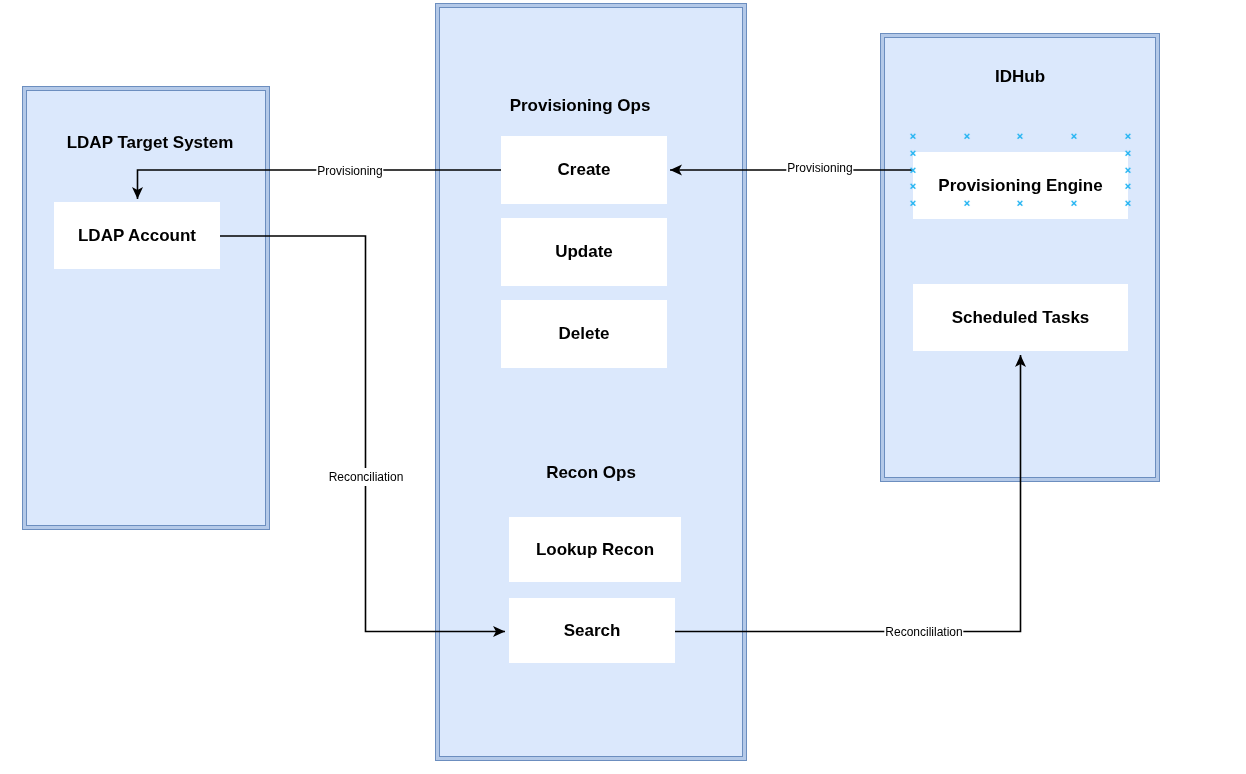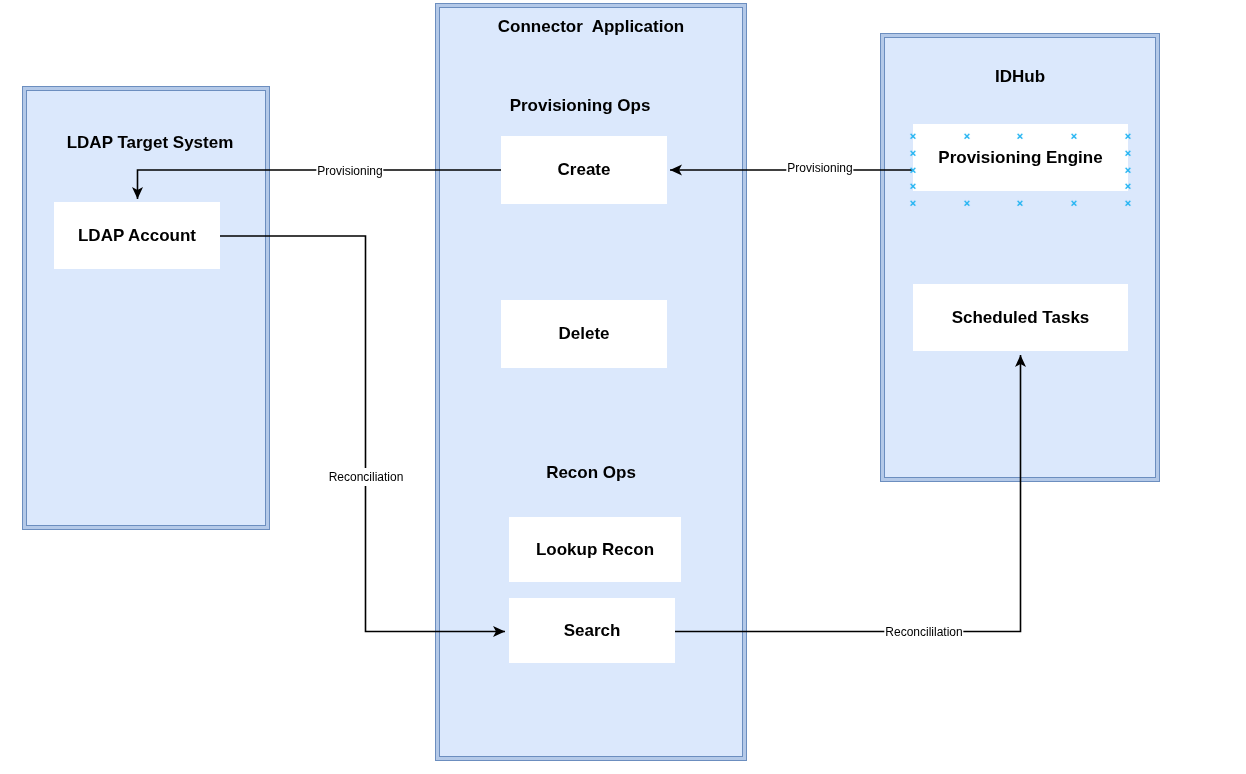--- a/index.html
+++ b/index.html
@@ -106,50 +106,52 @@
   <div class="container-box" style="left:435px; top:3px; width:312px; height:758px;">
     <div class="container-inner"></div>
   </div>
 
   <div class="container-box" style="left:880px; top:33px; width:280px; height:449px;">
     <div class="container-inner"></div>
   </div>
 
   <div class="box-title" style="left:22px; top:132px; width:248px;padding-left:8px;">LDAP Target System</div>
 
-  <div class="box-title" style="left:435px; top:16px; width:312px;">Connector  Application</div>
 
   <div class="box-title" style="left:880px; top:66px; width:280px;">IDHub</div>
 
   <div class="section-label" style="left:497px; top:95px; width:166px;">Provisioning Ops</div>
 
   <div class="section-label" style="left:509px; top:462px; width:164px;">Recon Ops</div>
 
   <div class="node-box" style="left:54px; top:202px; width:166px; height:67px;justify-content:center;">
     <span class="node-label">LDAP Account</span>
   </div>
 
   <div class="node-box" style="left:501px; top:136px; width:166px; height:68px;">
     <span class="node-label">Create</span>
   </div>
 
+  <div class="node-box" style="left:501px; top:218px; width:166px; height:68px;">
+    <span class="node-label">Update</span>
+  </div>
 
   <div class="node-box" style="left:501px; top:300px; width:166px; height:68px;">
     <span class="node-label">Delete</span>
   </div>
 
   <div class="node-box" style="left:509px; top:517px; width:172px; height:65px;">
     <span class="node-label">Lookup Recon</span>
   </div>
 
   <div class="node-box" style="left:509px; top:598px; width:166px; height:65px;justify-content:center;">
     <span class="node-label">Search</span>
   </div>
 
-  <div class="node-box" style="left:913px; top:124px; width:215px; height:67px;">
+  <div class="node-box" style="left:913px; top:152px; width:215px; height:67px;">
     <span class="node-label">Provisioning Engine</span>
   </div>
 
   <div class="node-box" style="left:913px; top:284px; width:215px; height:67px;">
     <span class="node-label">Scheduled Tasks</span>
   </div>
 
   <svg id="edges-layer" xmlns="http://www.w3.org/2000/svg" viewBox="0 0 1246 774">
     <defs>
       <marker id="arrow" markerUnits="userSpaceOnUse" markerWidth="14" markerHeight="12" refX="12" refY="5.5" orient="auto">

